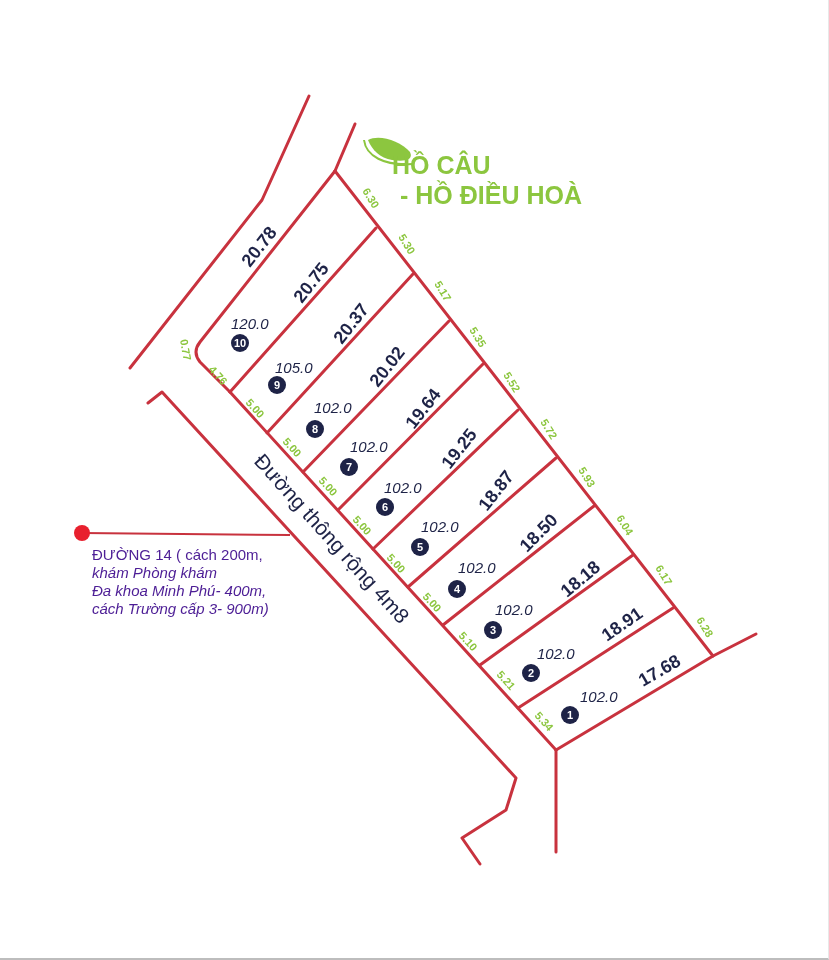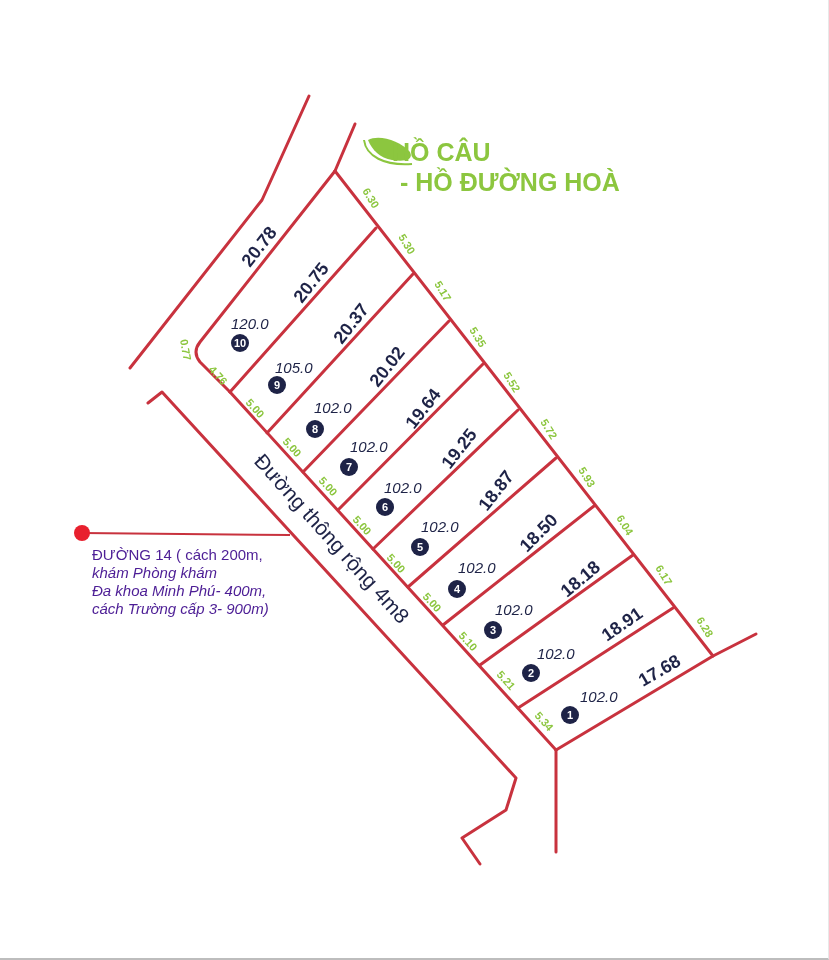--- a/index.html
+++ b/index.html
@@ -4,21 +4,21 @@
 <style>
   html,body{margin:0;padding:0;background:#ffffff;}
   .canvas{position:relative;width:829px;height:960px;background:#fff;overflow:hidden;border-right:1px solid #e8e8e8;border-bottom:2px solid #bdbdbd;box-sizing:border-box;}
   svg{position:absolute;left:0;top:0;}
   .line{stroke:#c8323e;stroke-width:3;fill:none;stroke-linecap:round;stroke-linejoin:round;}
   .dim{font-family:"Liberation Sans",sans-serif;font-size:11px;fill:#8cc63f;font-weight:bold;}
   .len{font-family:"Liberation Sans",sans-serif;font-size:18px;fill:#1e2347;font-weight:bold;}
   .area{font-family:"Liberation Sans",sans-serif;font-size:15px;fill:#1e2347;font-style:italic;}
   .num{font-family:"Liberation Sans",sans-serif;font-size:11px;fill:#fff;font-weight:bold;}
   .road{font-family:"Liberation Sans",sans-serif;font-size:21px;fill:#1e2347;}
-  .title{position:absolute;font-family:"Liberation Sans",sans-serif;font-weight:bold;color:#8cc63f;font-size:25px;line-height:29px;}
+  .title{position:absolute;font-family:"Liberation Sans",sans-serif;font-weight:bold;color:#8cc63f;font-size:25px;line-height:29px;margin-top:13px;}
   .note{position:absolute;left:92px;top:546px;font-family:"Liberation Sans",sans-serif;font-size:15px;line-height:18px;color:#4c1d95;}
   .note .l1{font-style:normal;}
   .note .li{font-style:italic;}
 </style>
 </head>
 <body>
 
 <div class="canvas">
   <svg width="829" height="960" viewBox="0 0 829 960">
 
@@ -138,21 +138,21 @@
       </g>
     <g>
         <circle cx="570" cy="715" r="9" fill="#1e2347"></circle>
         <text class="num" x="570" y="719" text-anchor="middle">1</text>
       </g>
 
     <text class="road" transform="translate(253,462) rotate(48)">Đường thông rộng 4m8</text>
   </svg>
 
   <div class="title" style="left:392px;top:138px;">HỒ CÂU</div>
-  <div class="title" style="left:400px;top:168px;">- HỒ ĐƯỜNG HOÀ</div>
+  <div class="title" style="left:400px;top:168px;">- HỒ ĐIỀU HOÀ</div>
 
   <div class="note">
     <div class="l1">ĐƯỜNG 14 ( cách 200m,</div>
     <div class="li">khám Phòng khám</div>
     <div class="li">Đa khoa Minh Phú- 400m,</div>
     <div class="li">cách Trường cấp 3- 900m)</div>
   </div>
 </div>
 
 </body></html>

